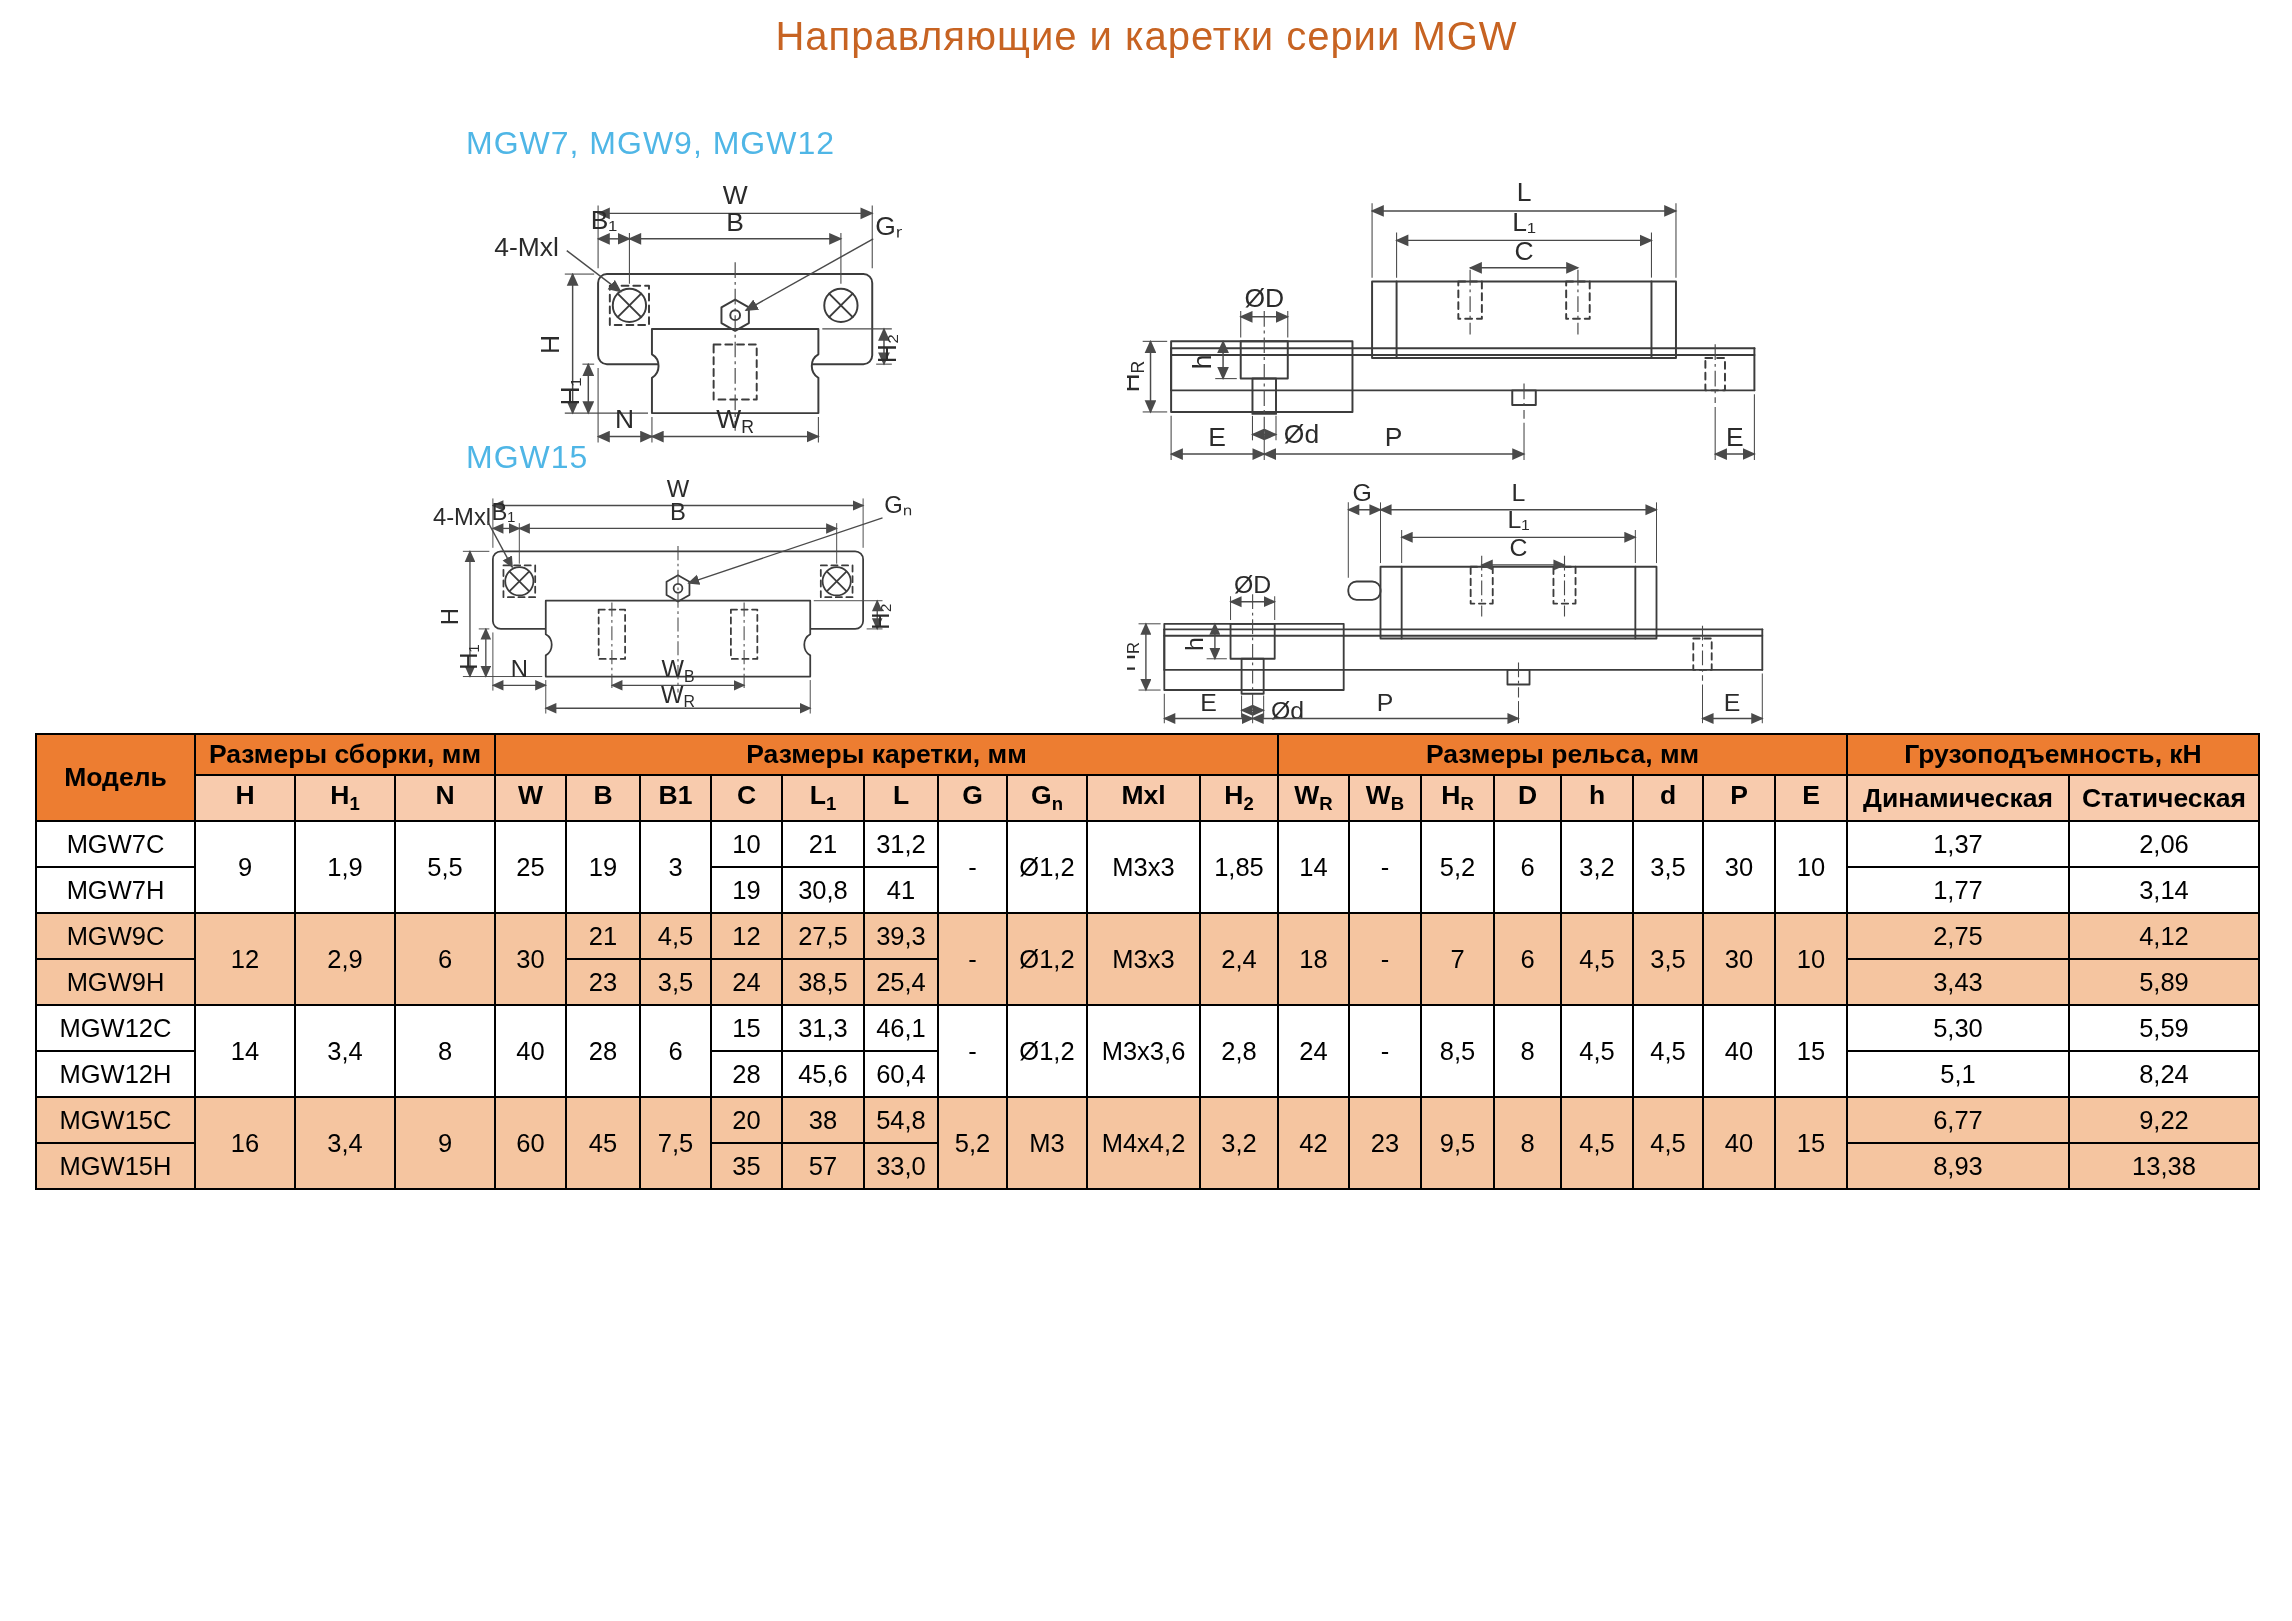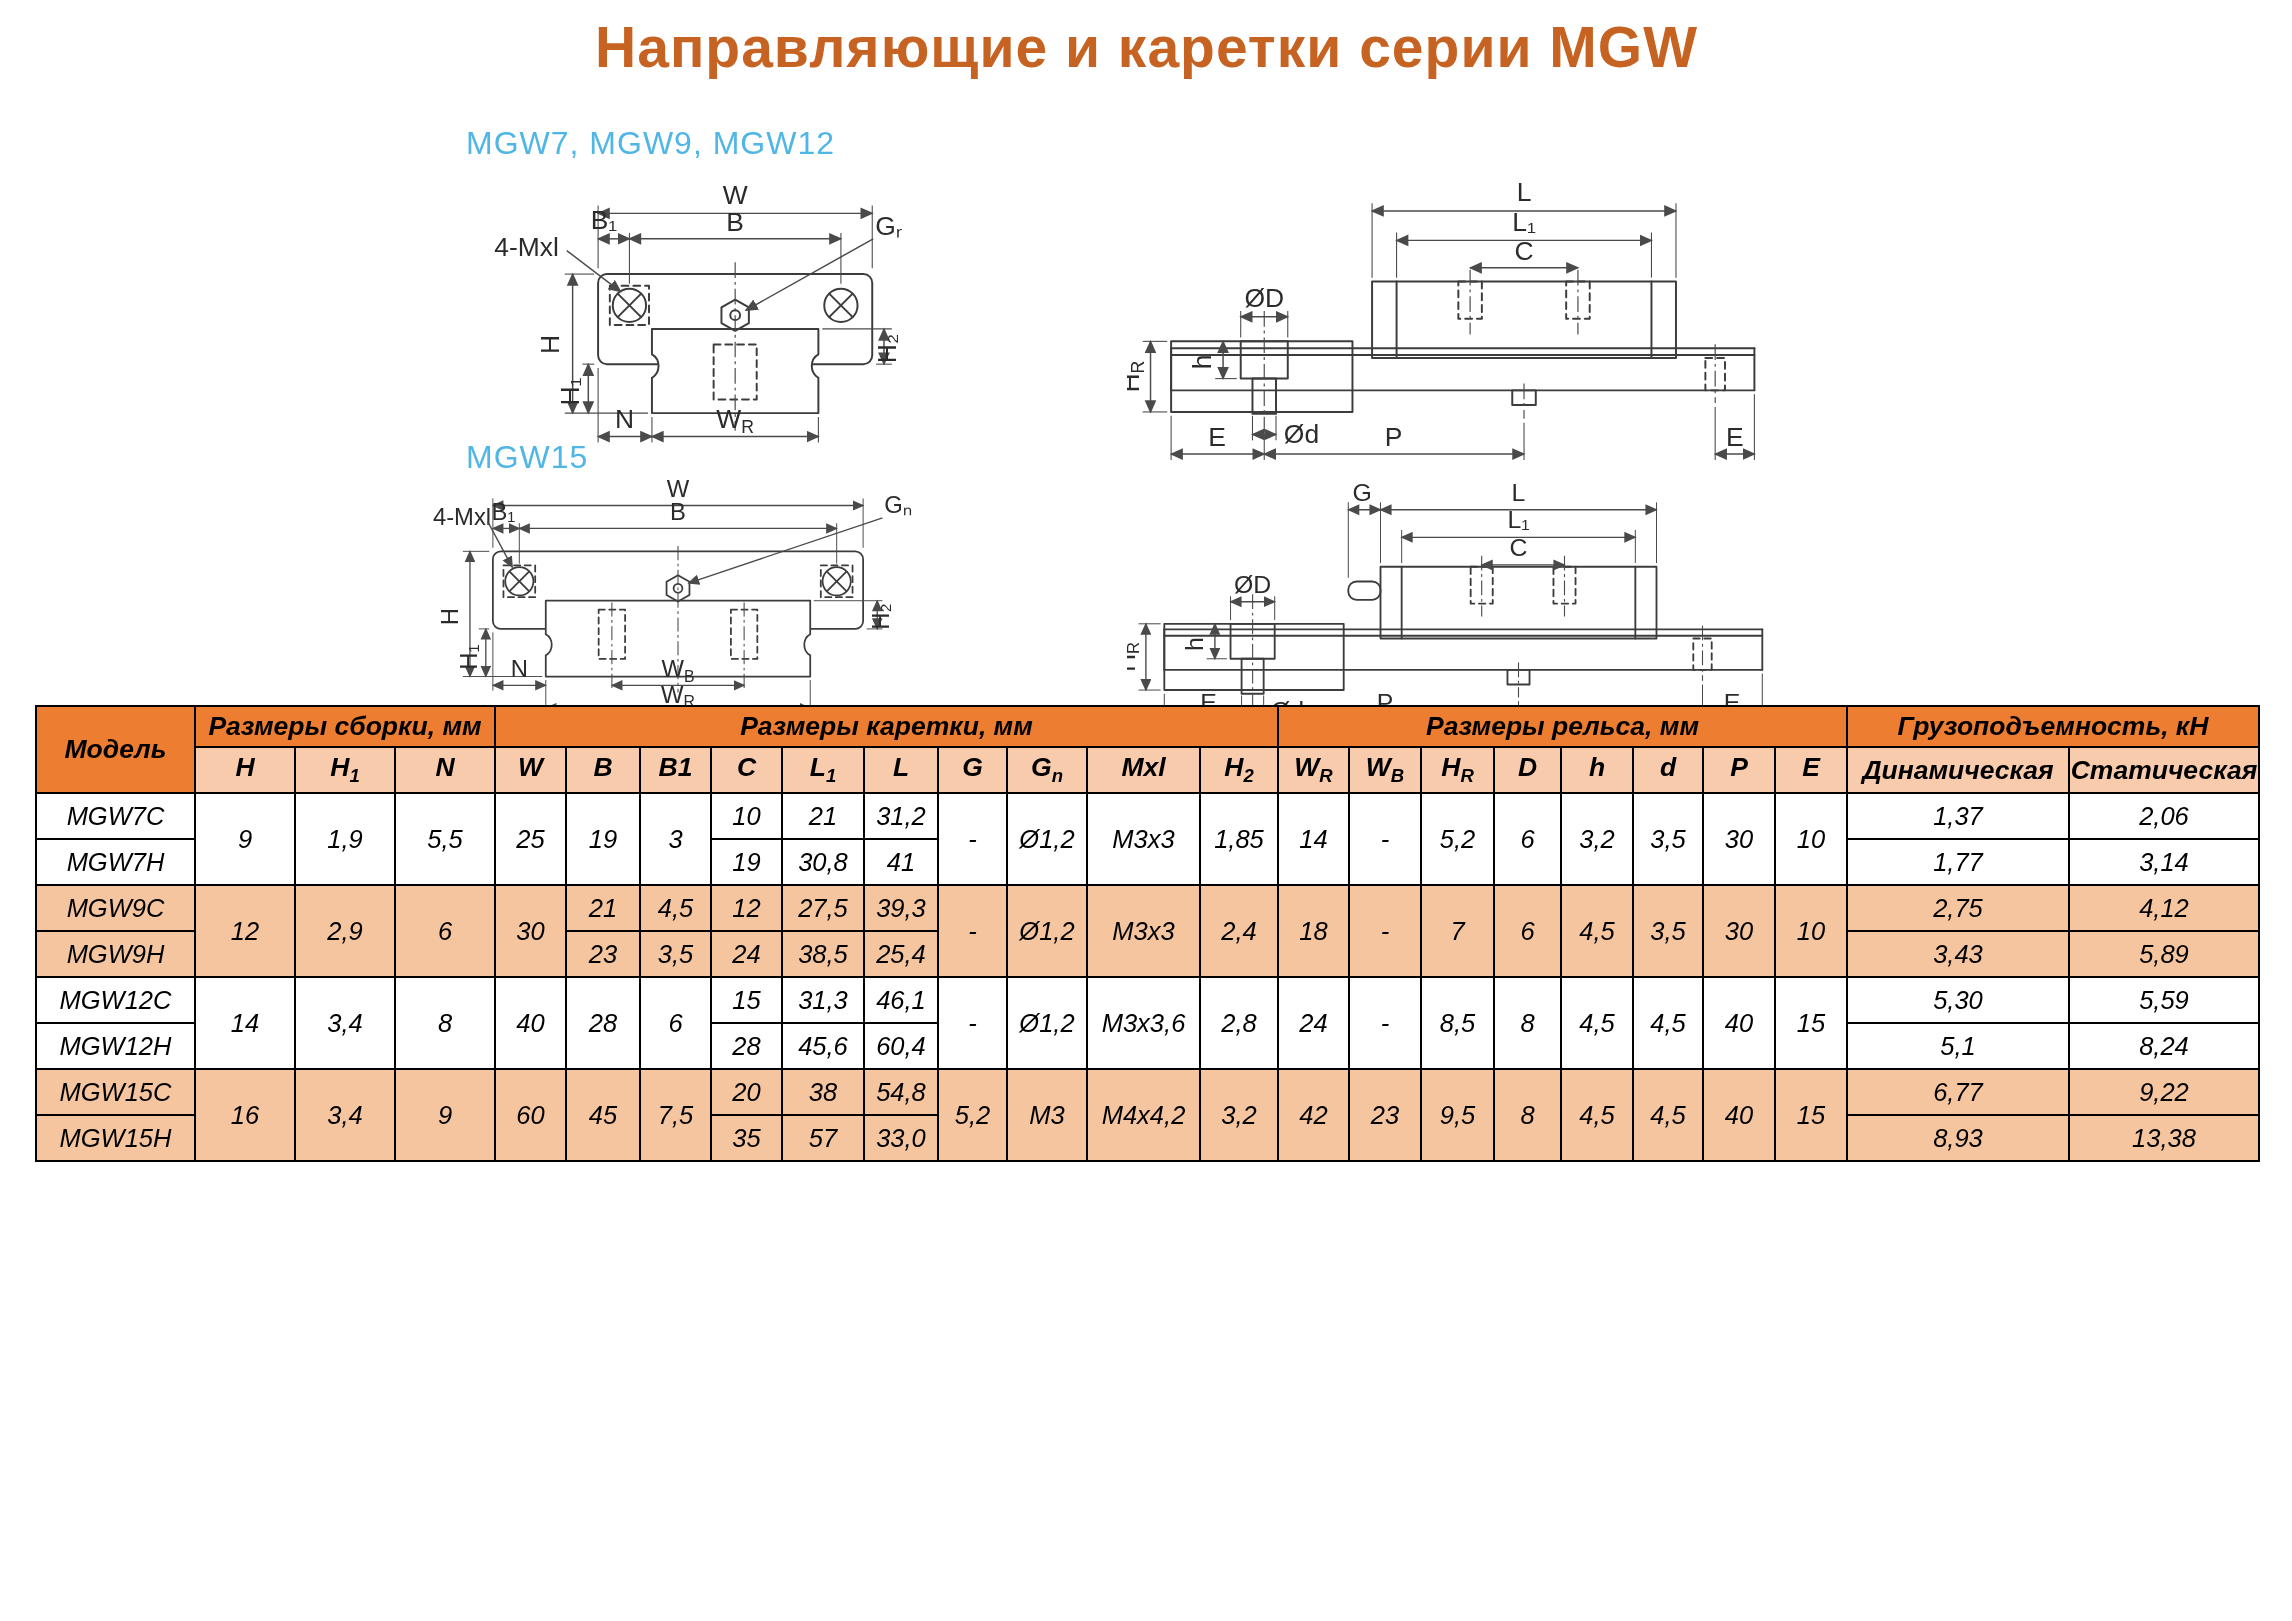--- a/index.html
+++ b/index.html
@@ -2,37 +2,37 @@
 <html><head>
 <meta charset="utf-8">
 <style>
   html,body { margin:0; padding:0; background:#ffffff; }
   #page {
     position:relative; width:2293px; height:1621px; background:#ffffff;
     font-family:"Liberation Sans", sans-serif; overflow:hidden;
   }
   .page-title {
     position:absolute; top:13.7px; left:0; width:100%; text-align:center;
-    font-size:57px; font-weight:bold; color:#C76322; letter-spacing:1px;
+    font-size:40px; font-weight:normal; color:#C76322; letter-spacing:1px;
   }
   .dwg-label { position:absolute; font-size:32px; color:#4FB6E6; letter-spacing:1px; }
   .dwg { position:absolute; }
 
   
   .part { stroke:#3c3c3c; stroke-width:2; fill:none; stroke-linejoin:round; stroke-linecap:round; }
   .dash { stroke-dasharray:7 5; }
   .cl   { stroke:#4a4a4a; stroke-width:1.2; fill:none; stroke-dasharray:16 4 3 4; }
   .dim  { stroke:#4a4a4a; stroke-width:1.5; fill:none; }
   .ext  { stroke:#4a4a4a; stroke-width:1.1; fill:none; }
   svg text { font-family:"Liberation Sans", sans-serif; font-size:27px; fill:#2b2b2b; text-anchor:middle; }
   svg text.st { text-anchor:start; }
   tspan.ss { font-size:18px; }
 
   
-  .tbl-wrap { position:absolute; left:35px; top:705px;font-style:italic; }
+  .tbl-wrap { position:absolute; left:35px; top:733px; }
   table.spec { border-collapse:collapse; table-layout:fixed; border:2.9px solid #000; }
   table.spec th, table.spec td {
     border:2px solid #000; text-align:center; vertical-align:middle;
     padding:0; overflow:hidden; color:#000; font-size:25.5px;
   }
   tr.gr th  { background:#ED7D31; font-weight:bold; height:39px; font-size:26.5px; }
   tr.subh th{ background:#F8CBAD; font-weight:bold; height:44px; font-size:26.5px; }
   th.model  { background:#ED7D31; font-weight:bold; font-size:27.4px; }
   tbody td  { height:44px; background:#ffffff; font-size:25.5px; }
   tr.stripe td { background:#F5C5A0; }

